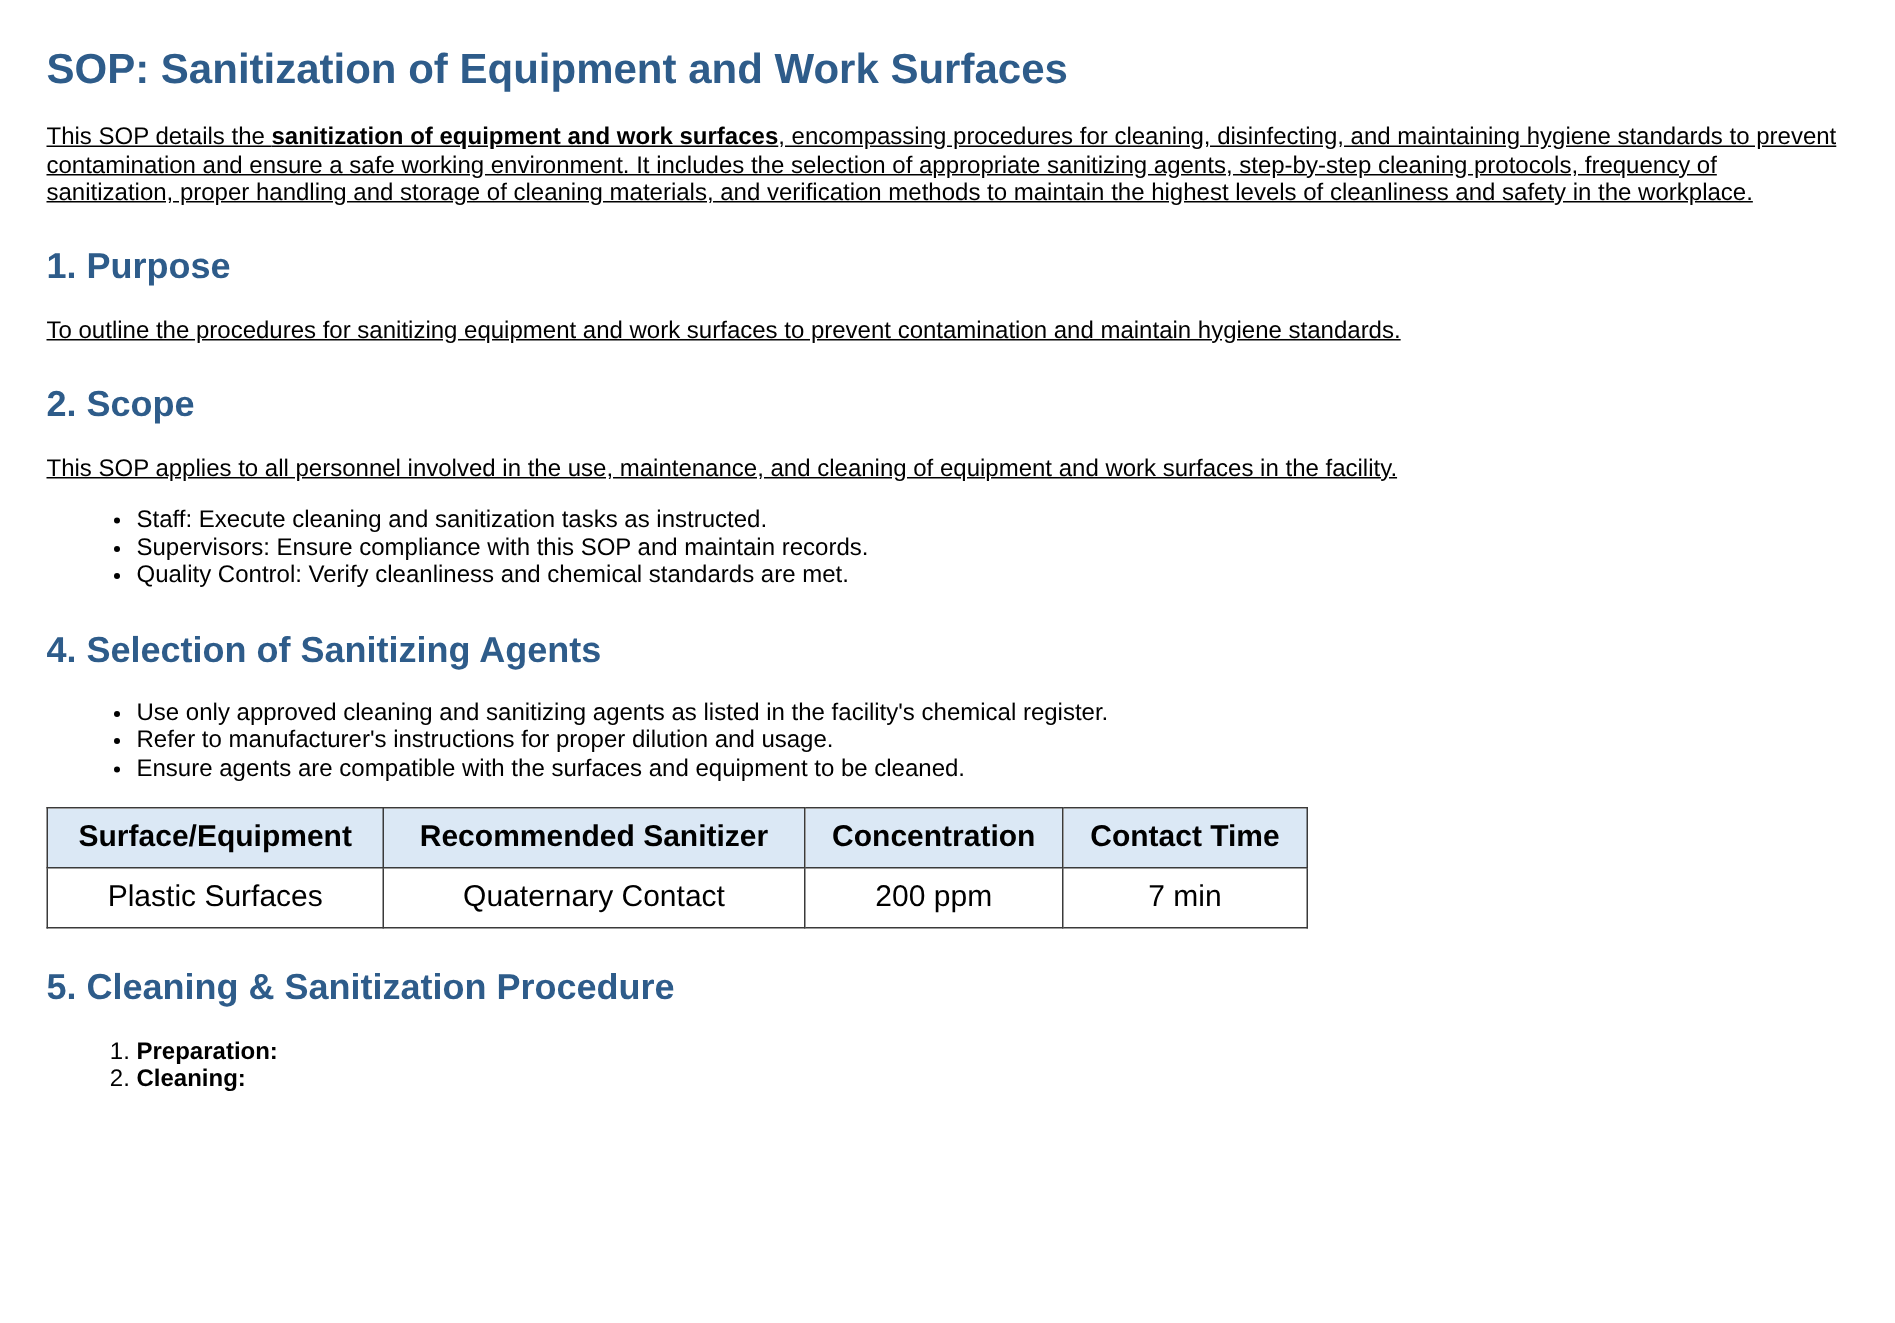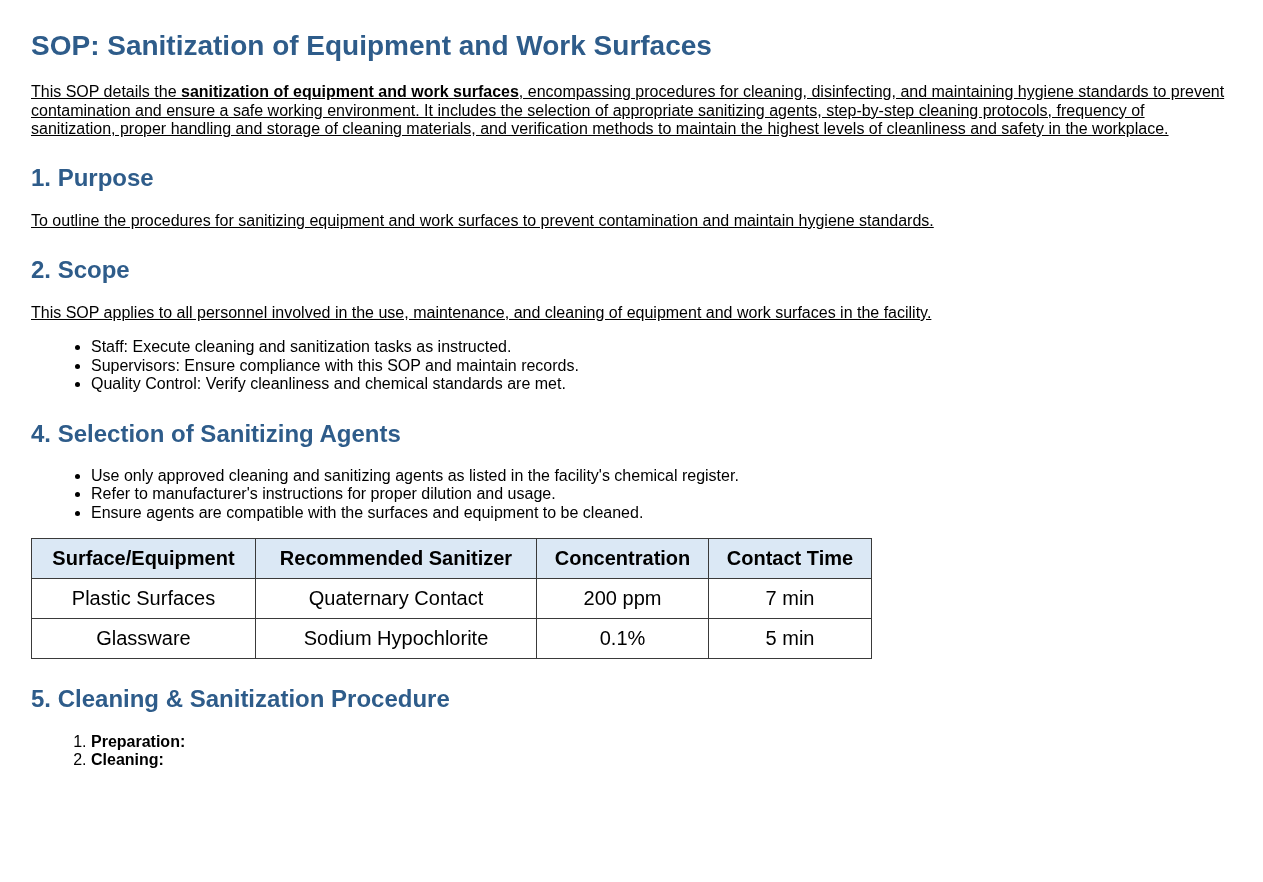--- a/index.html
+++ b/index.html
@@ -112,26 +112,20 @@
           <th>Contact Time</th>
         </tr>
     </thead>
     <tbody>
         <tr>
           <td>Plastic Surfaces</td>
           <td>Quaternary Contact</td>
           <td>200 ppm</td>
           <td>7 min</td>
         </tr>
-        <tr>
-          <td>Glassware</td>
-          <td>Sodium Hypochlorite</td>
-          <td>0.1%</td>
-          <td>5 min</td>
-        </tr>
       </tbody>
   </table>
 
   <h2>5. Cleaning &amp; Sanitization Procedure</h2>
   <ol>
     <li>
       <strong>Preparation:</strong>
     </li>
     <li>
       <strong>Cleaning:</strong>

